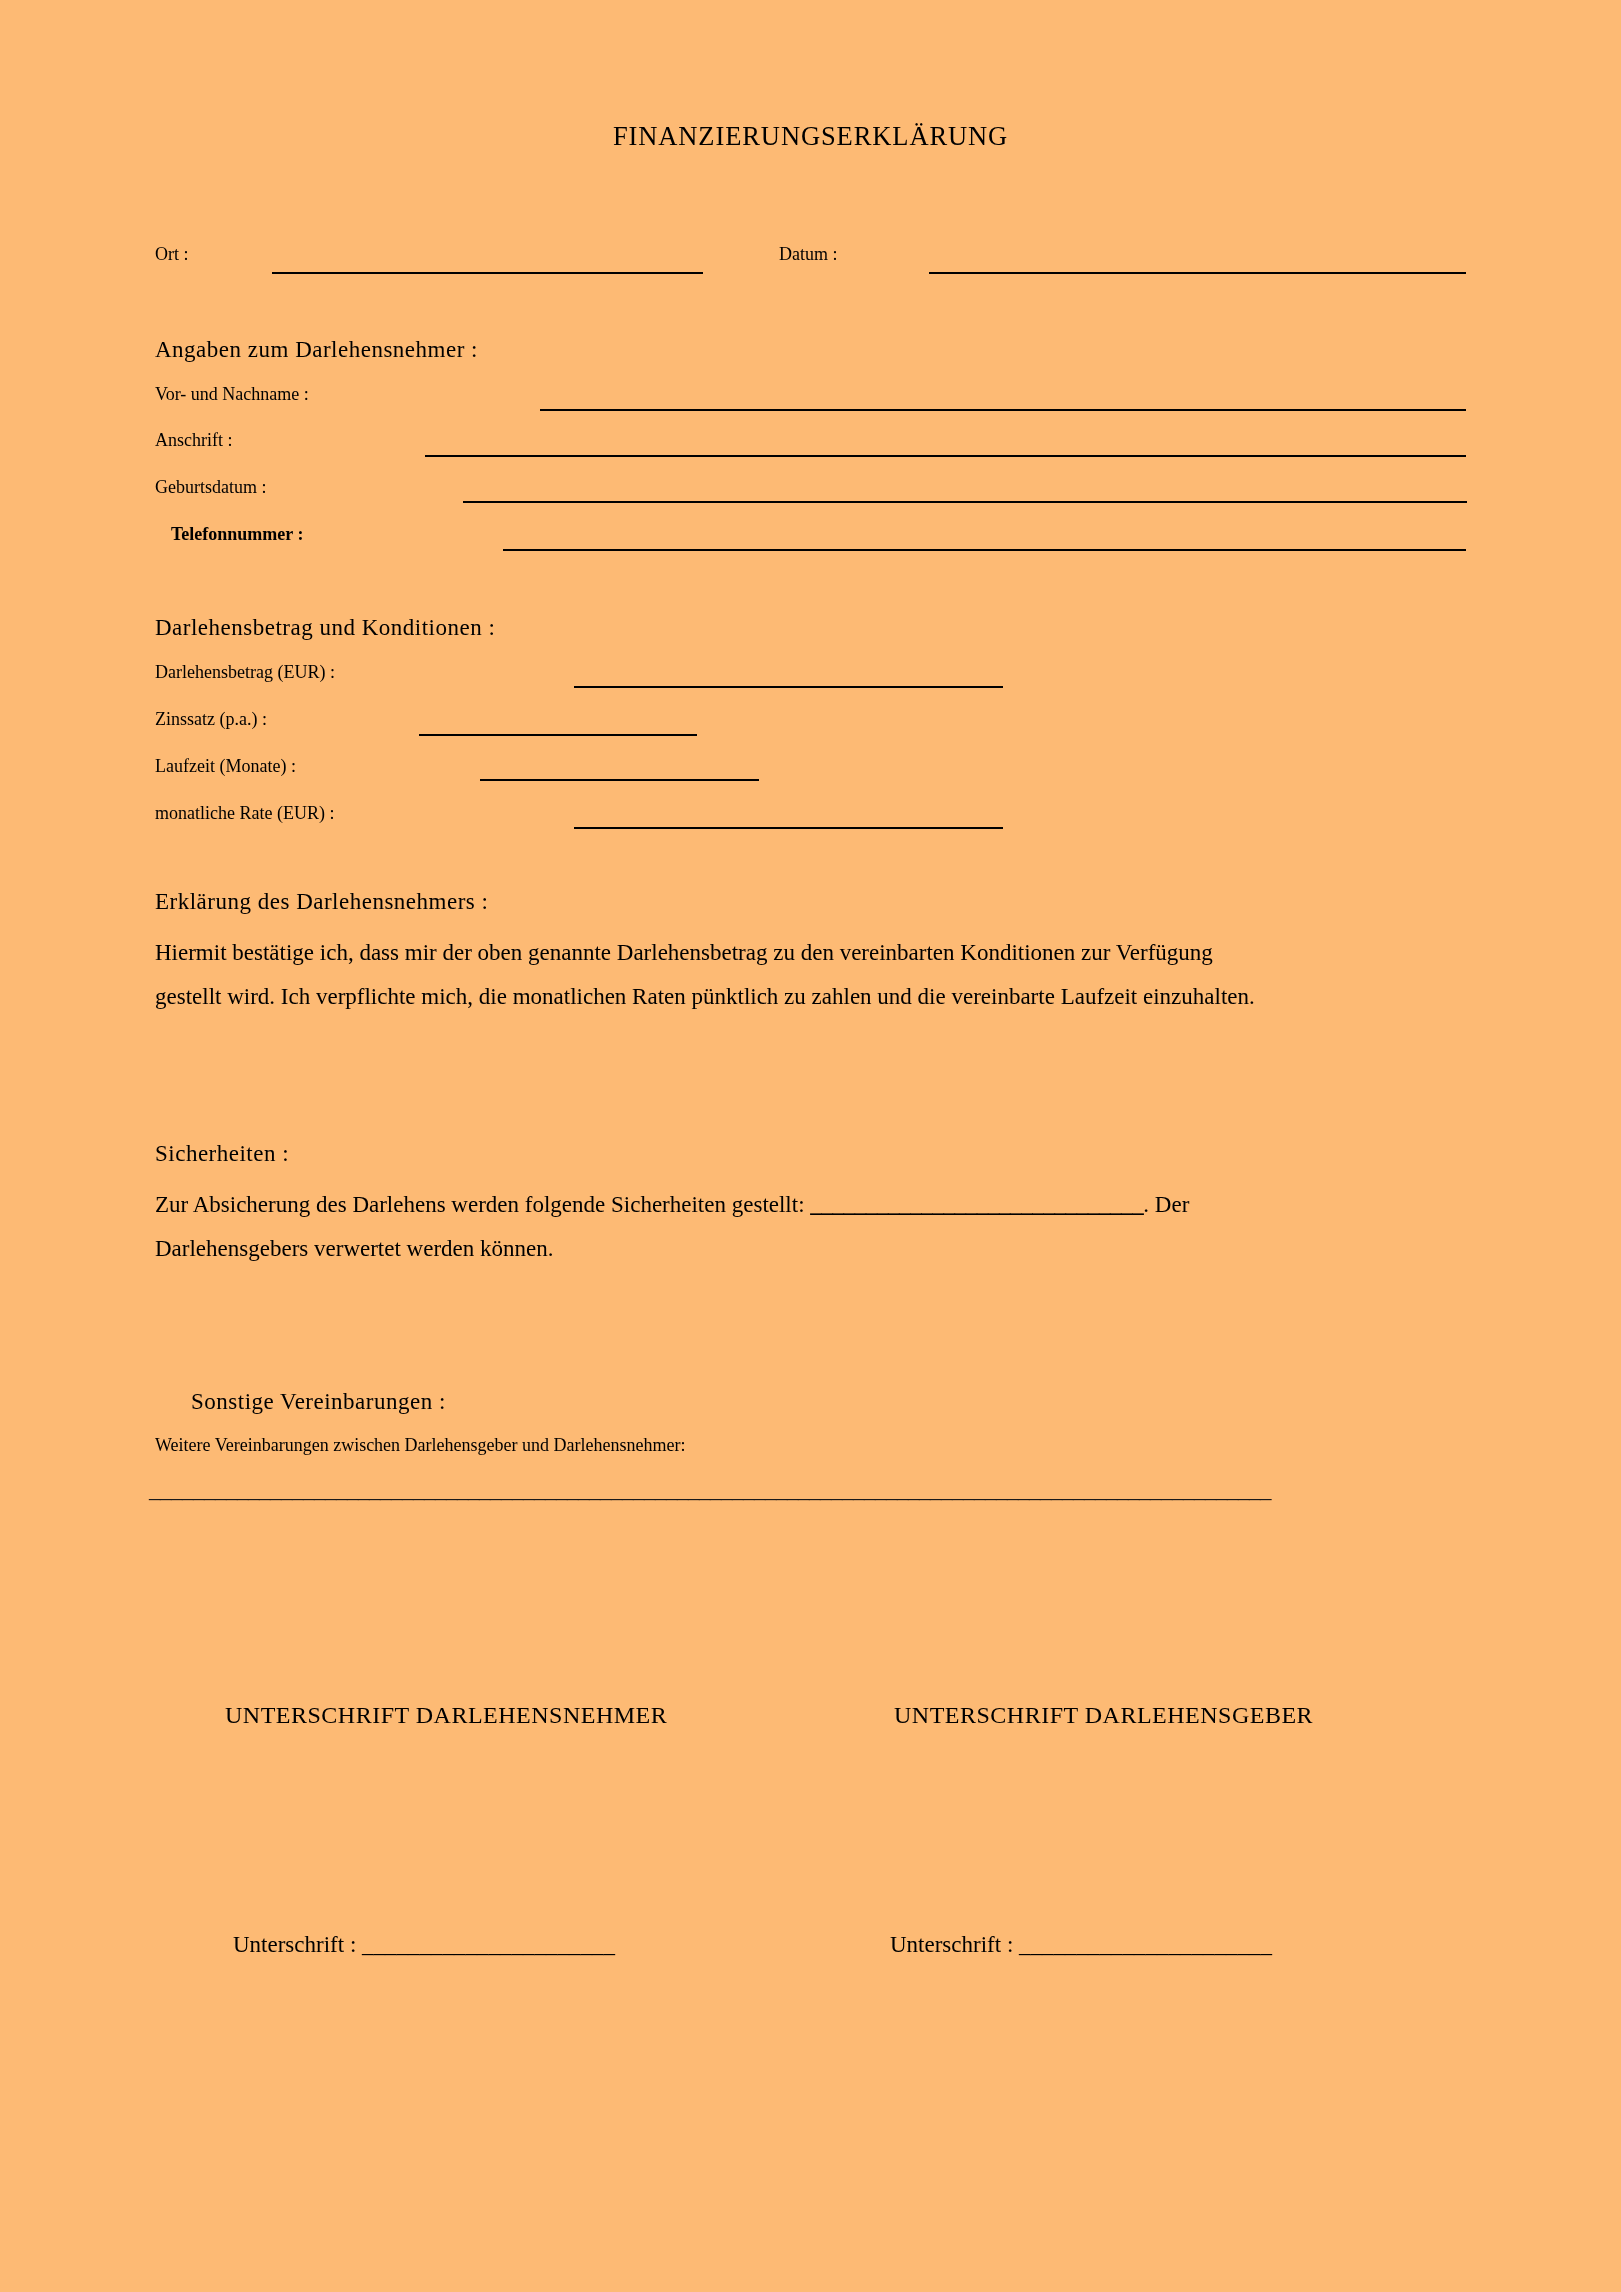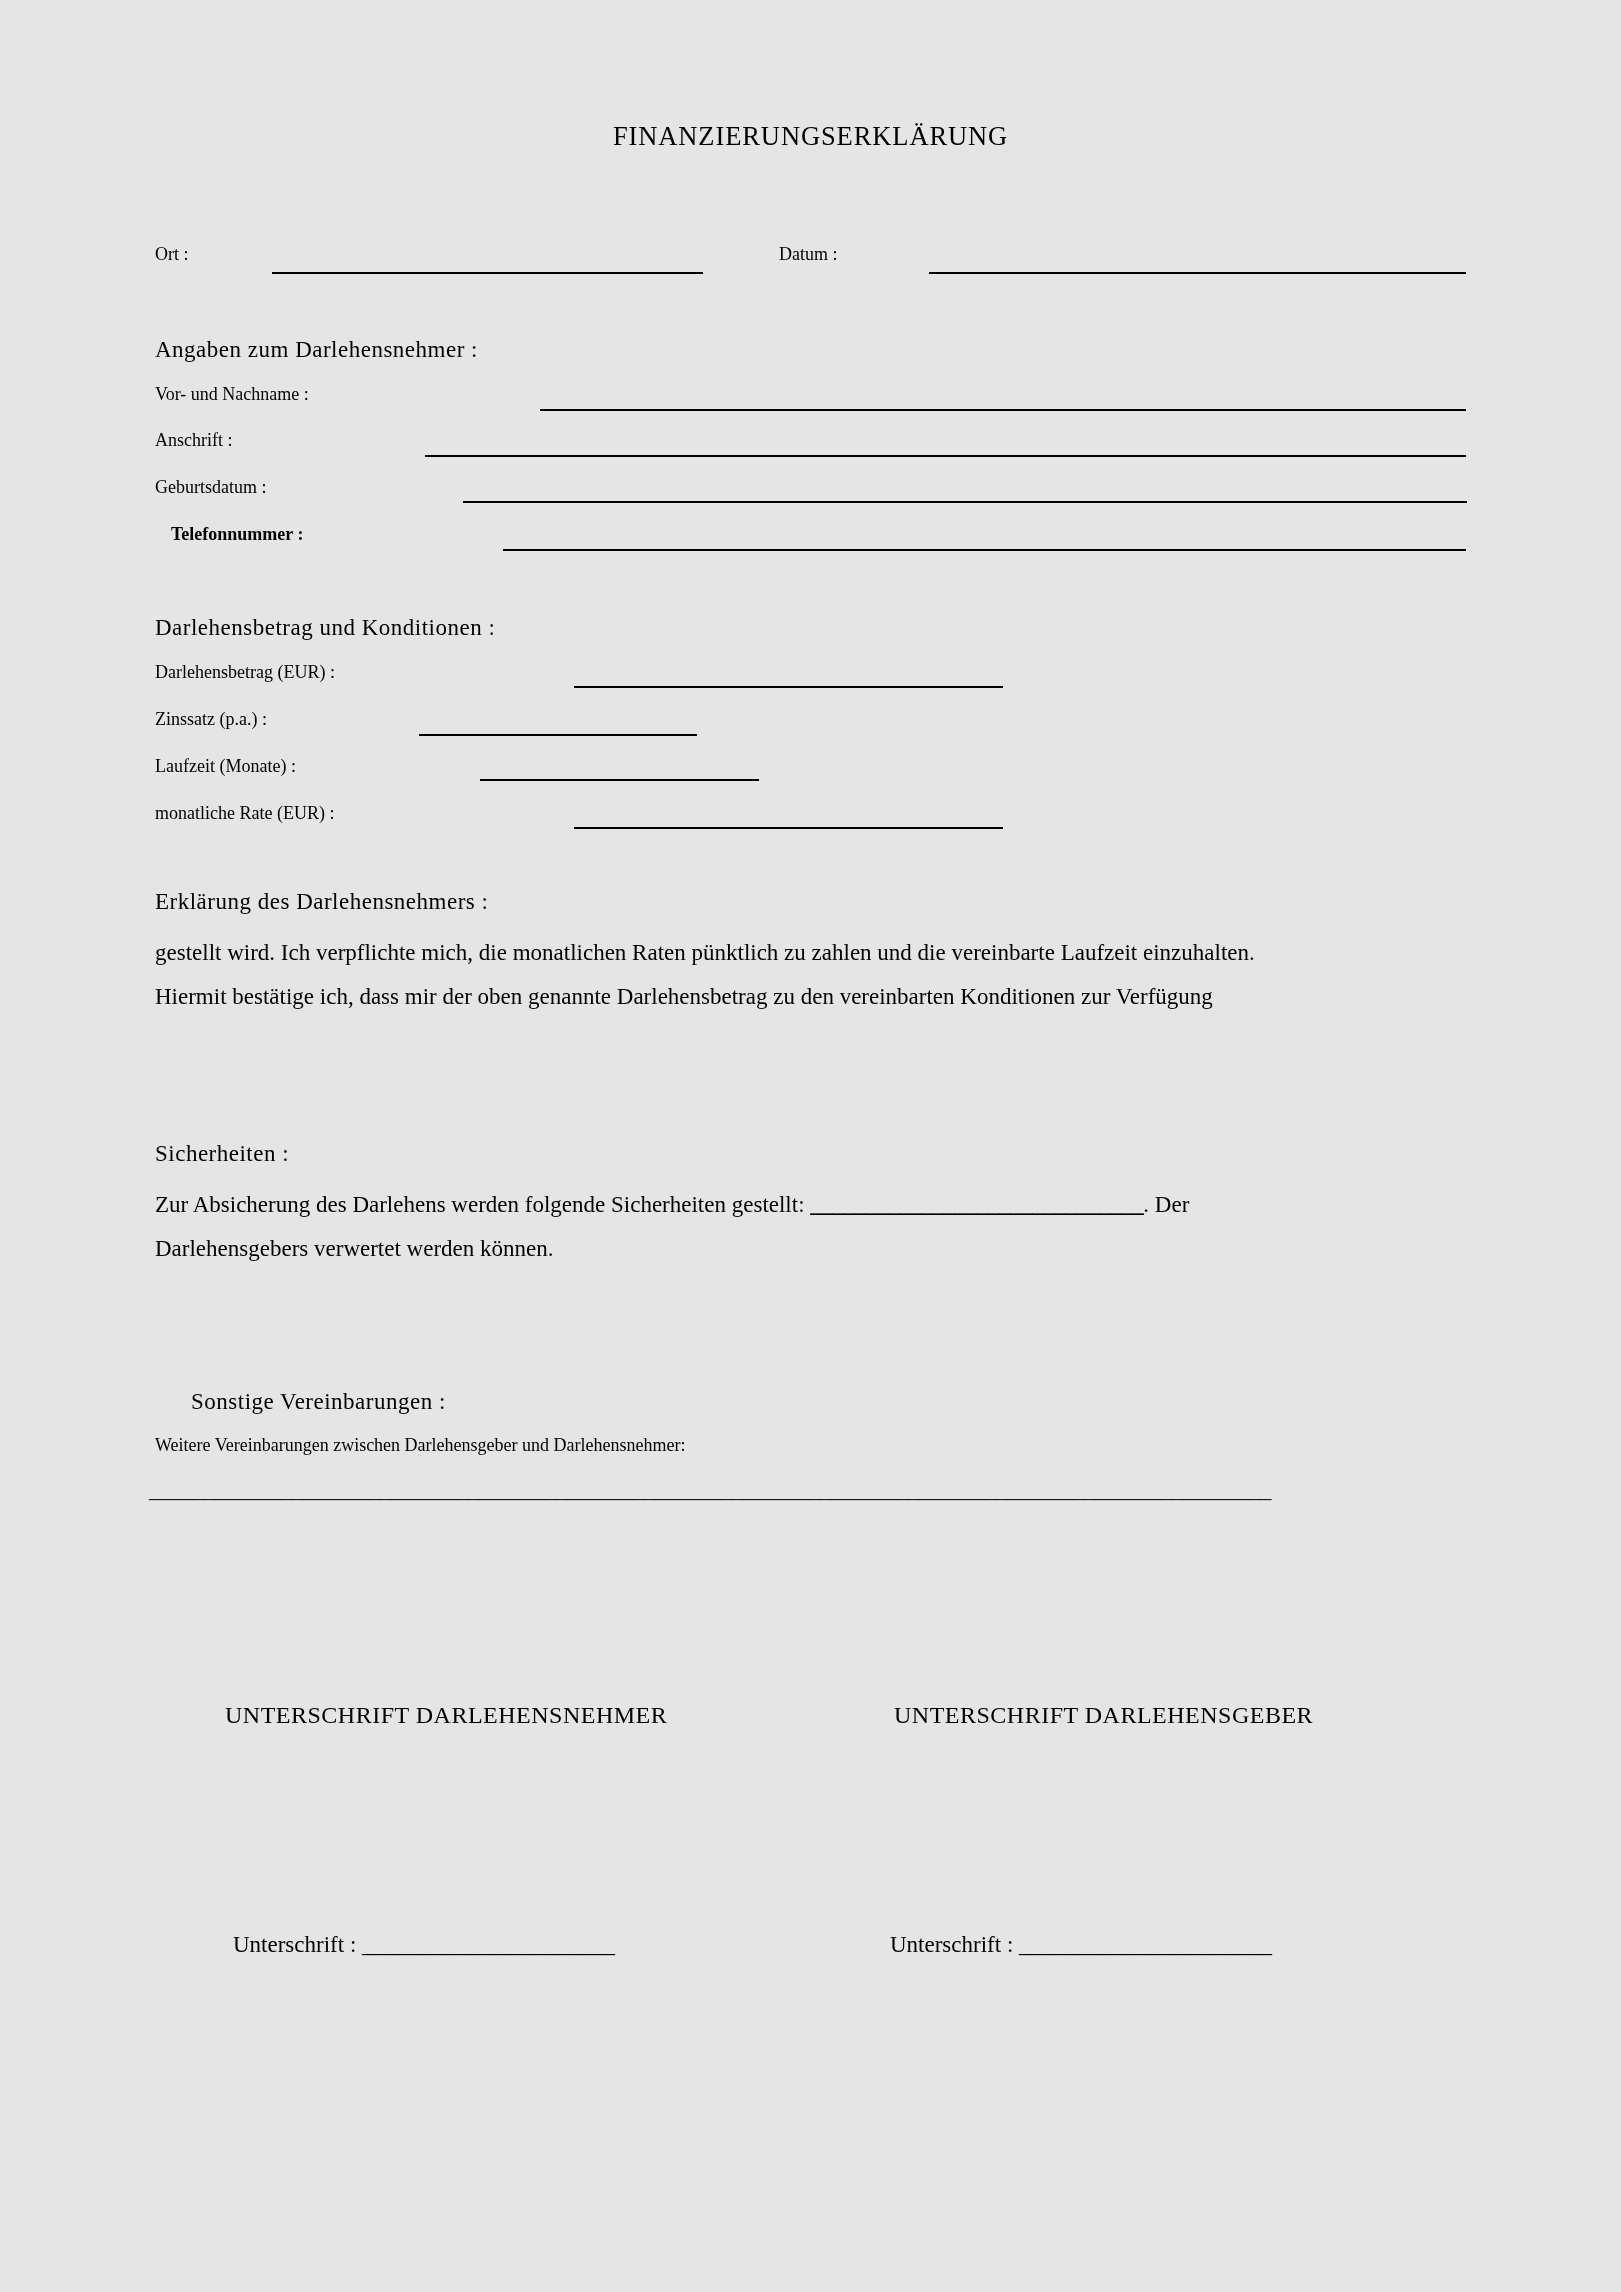--- a/index.html
+++ b/index.html
@@ -4,21 +4,21 @@
 <style>
   html, body {
     margin: 0;
     padding: 0;
     background: #ffffff;
   }
   .page {
     position: relative;
     width: 1621px;
     height: 2293px;
-    background: #e5e5e5;
+    background: #fdba74;
     font-family: "Liberation Serif", "DejaVu Serif", serif;
     color: #000000;
     overflow: hidden;
   }
 
   
   .doc-title {
     position: absolute;
     left: 0;
     top: 121px;
@@ -131,22 +131,22 @@
 
   <div class="label" style="left:155px; top:757px;">Laufzeit (Monate) :</div>
   <div class="rule" style="left:480px; top:779px; width:279px;"></div>
 
   <div class="label" style="left:155px; top:804px;">monatliche Rate (EUR) :</div>
   <div class="rule" style="left:574px; top:827px; width:429px;"></div>
 
   <div class="section-head" style="left:155px; top:890px;">Erklärung des Darlehensnehmers :</div>
 
   <div class="para" style="left:155px; top:931px; width:1313px;">
+    <div class="para-line">Hiermit bestätige ich, dass mir der oben genannte Darlehensbetrag zu den vereinbarten Konditionen zur Verfügung</div>
     <div class="para-line">gestellt wird. Ich verpflichte mich, die monatlichen Raten pünktlich zu zahlen und die vereinbarte Laufzeit einzuhalten.</div>
-    <div class="para-line">Hiermit bestätige ich, dass mir der oben genannte Darlehensbetrag zu den vereinbarten Konditionen zur Verfügung</div>
   </div>
 
   <div class="section-head" style="left:155px; top:1142px;">Sicherheiten :</div>
 
   <div class="para" style="left:155px; top:1183px; width:1313px;">
     <div class="para-line"><span>Zur Absicherung des Darlehens werden folgende Sicherheiten gestellt: </span><span class="blank-us">______________________________</span><span>. Der</span></div>
     <div class="para-line">Darlehensgebers verwertet werden können.</div>
   </div>
 
   <div class="section-head" style="left:155px; top:1390px;margin-left:36px;">Sonstige Vereinbarungen :</div>

